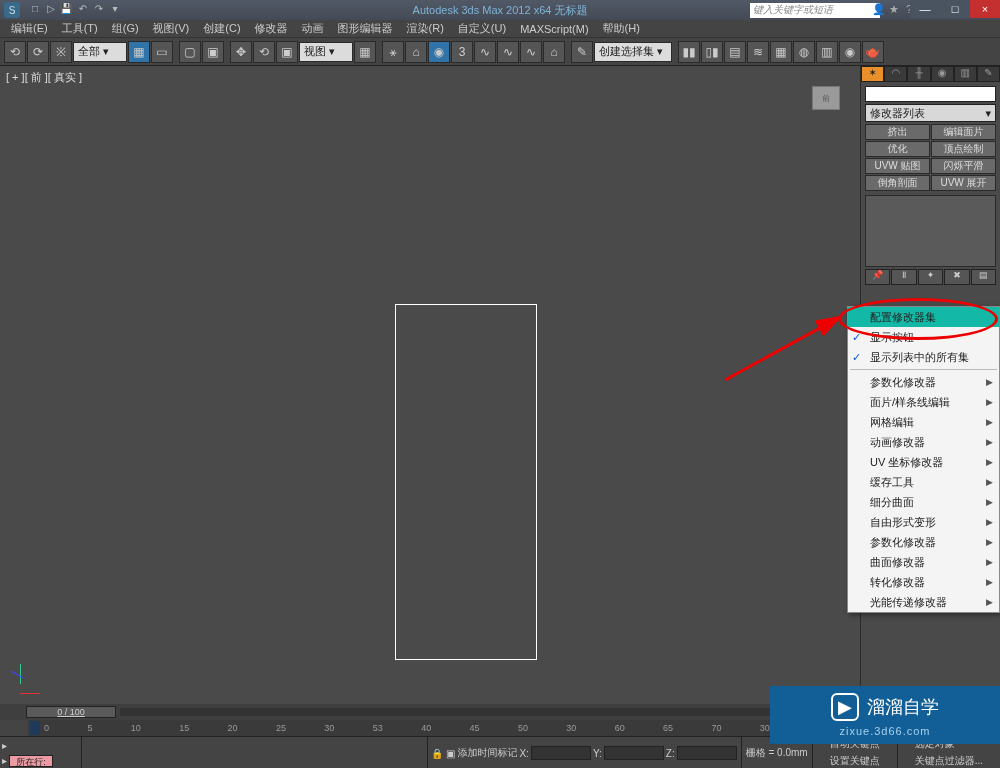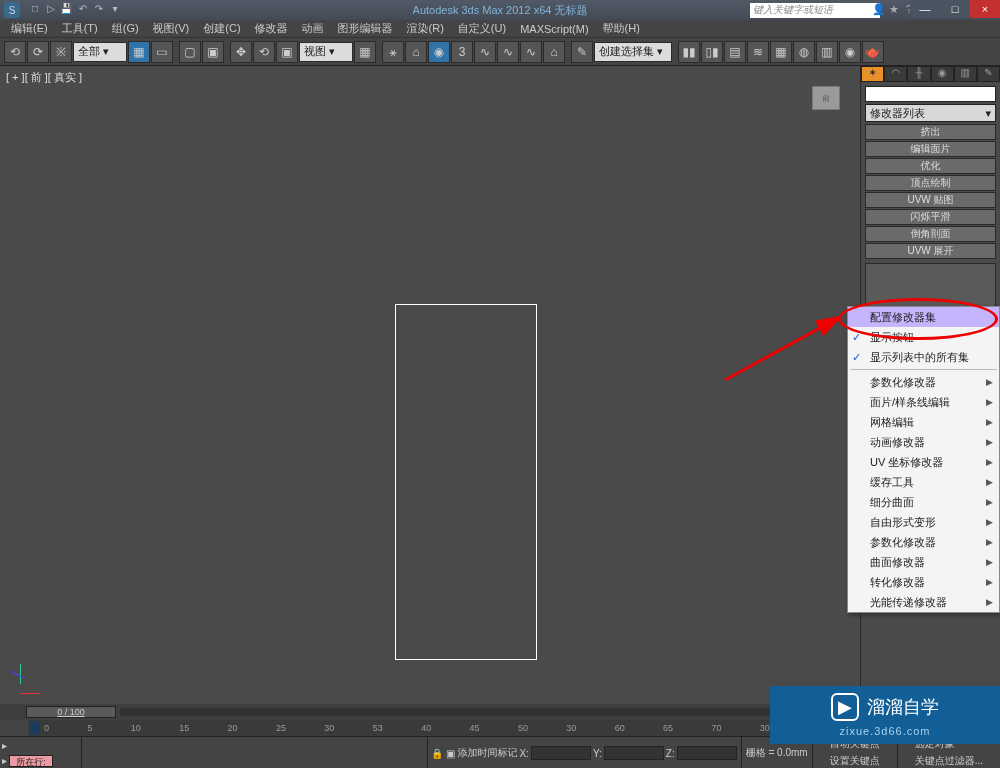--- a/index.html
+++ b/index.html
@@ -45,30 +45,30 @@
 .red-ellipse { position:absolute; left:838px; top:298px; width:160px; height:42px; border:3px solid #e00; border-radius:50%; pointer-events:none; z-index:10; }
 .red-arrow { position:absolute; left:720px; top:295px; width:130px; height:90px; pointer-events:none; z-index:10; }
 
 
 .rightpanel { position:absolute; top:66px; right:0; width:140px; bottom:64px; background:#4a4a4a; border-left:1px solid #2a2a2a; }
 .rp-tabs { height:16px; display:flex; background:#3a3a3a; }
 .rp-tabs span { flex:1; border:1px solid #222; font-size:10px; text-align:center; color:#999; }
 .rp-tabs span.active { background:#e9902a; color:#222; }
 .rp-swatch { height:16px; background:#fff; margin:4px 4px 2px 4px; border:1px solid #222; }
 .rp-drop { height:18px; margin:0 4px 2px 4px; background:#d8d8d8; border:1px solid #222; font-size:11px; color:#222; padding:1px 4px; display:flex; justify-content:space-between; align-items:center; }
-.rp-grid { display:grid; grid-template-columns:1fr; gap:1px; margin:0 4px 4px 4px; }
+.rp-grid { display:grid; grid-template-columns:1fr 1fr; gap:1px; margin:0 4px 4px 4px; }
 .rp-grid span { height:16px; background:#6a6a6a; border:1px solid #2a2a2a; font-size:10px; text-align:center; line-height:14px; color:#ddd; }
 .rp-stack { margin:2px 4px; height:72px; background:#5a5a5a; border:1px solid #2a2a2a; }
 .rp-icons { height:16px; margin:2px 4px; display:flex; gap:1px; }
 .rp-icons span { flex:1; background:#555; border:1px solid #222; font-size:9px; text-align:center; }
 
 
 .ctxmenu { position:absolute; right:0px; top:306px; width:153px; background:#f4f4f4; border:1px solid #888; box-shadow:2px 2px 5px rgba(0,0,0,.4); font-size:11px; color:#222; z-index:5; }
 .ctxmenu .item { height:20px; display:flex; align-items:center; padding-left:22px; position:relative; }
-.ctxmenu .item.hover { background:#c4b5fd; }
+.ctxmenu .item.hover { background:#14b8a6; }
 .ctxmenu .item .chk { position:absolute; left:4px; color:#0055cc; font-size:11px; }
 .ctxmenu .item .arr { margin-left:auto; margin-right:6px; color:#555; font-size:9px; }
 .ctxmenu .sep { height:1px; background:#bbb; margin:2px 2px; }
 
 
 .timeline { position:absolute; bottom:48px; left:0; right:140px; height:16px; background:#3f3f3f; display:flex; align-items:center;text-decoration:underline; }
 .timeline .slider { margin-left:26px; height:12px; width:90px; background:#5a5a5a; border:1px solid #222; font-size:9px; text-align:center; color:#ccc; line-height:10px; }
 .timeline .track { flex:1; height:8px; margin:0 4px; background:#333; position:relative; }
 .timeline .btns { display:flex; gap:1px; margin-right:4px; }
 .timeline .btns span { width:14px; height:12px; background:#555; border:1px solid #222; font-size:8px; text-align:center; }

